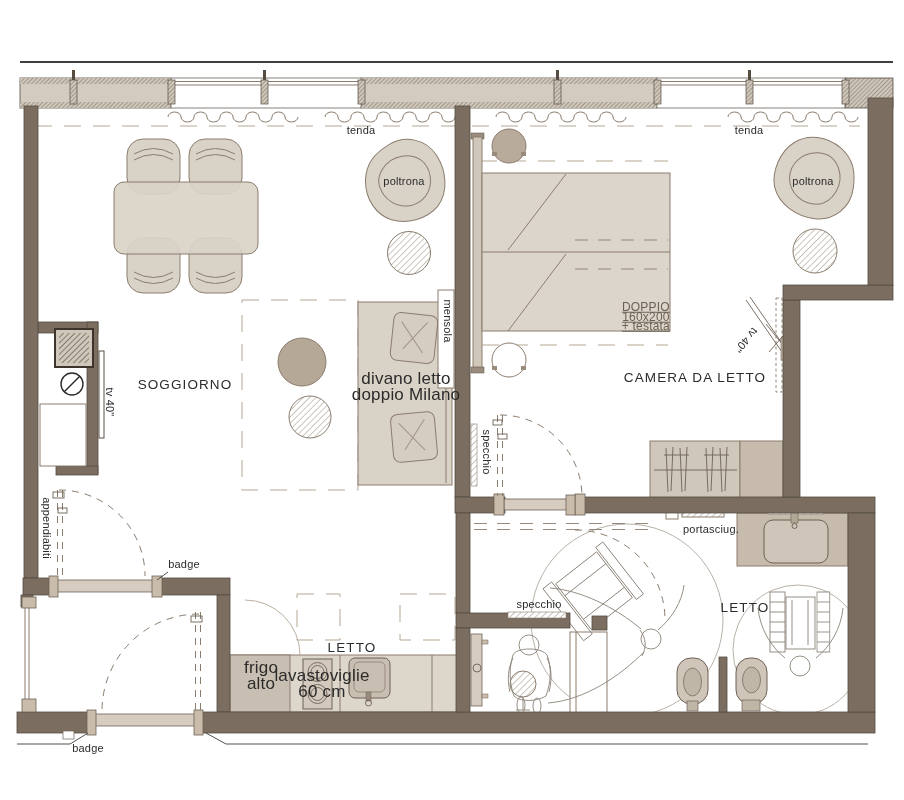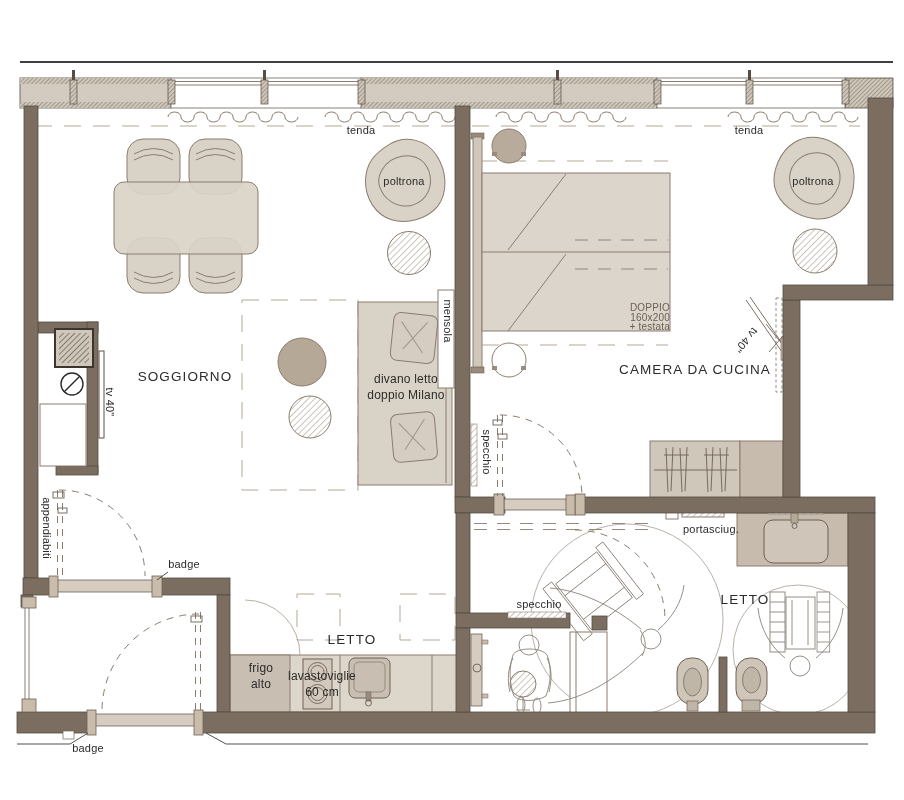--- a/index.html
+++ b/index.html
@@ -2,26 +2,26 @@
 <html><head>
 <meta charset="utf-8">
 <style>
   html,body{margin:0;padding:0;background:#fff;}
   #plan{position:relative;width:904px;height:776px;background:#fff;overflow:hidden;
         font-family:"Liberation Sans",sans-serif;}
   #plan svg{position:absolute;left:0;top:0;}
   .lbl{position:absolute;font:11px "Liberation Sans",sans-serif;color:#2b2b2b;
        white-space:pre-line;text-align:center;transform:translate(-50%,-50%);
        letter-spacing:.2px;line-height:15px;}
-  .room{font-size:13.5px;letter-spacing:1.1px;}
+  .room{font-size:13.5px;letter-spacing:1.1px;margin-top:8px;}
   .r90{transform:translate(-50%,-50%) rotate(90deg);}
   .r131{transform:translate(-50%,-50%) rotate(131deg);}
-  .small2{font-size:12px;line-height:16px;}
-  .bedspec{font-size:10px;line-height:9.5px;color:#6b6053;text-align:right;
-           transform:translate(-100%,-50%);white-space:pre-line;}
+  .small2{font-size:17px;line-height:16px;}
+  .bedspec{font-size:12px;line-height:9.5px;color:#6b6053;text-align:center;
+           transform:translate(-100%,-50%);white-space:pre-line;text-decoration:underline;}
   
   .w{fill:#7b6e61;stroke:#564c42;stroke-width:.8;}
   .f{fill:#d9d2c7;stroke:#8b7d6e;stroke-width:1;}
   .f2{fill:#cfc7ba;stroke:#8b7d6e;stroke-width:1;}
   .f3{fill:#c6bbac;stroke:#8b7d6e;stroke-width:1;}
   .ln{fill:none;stroke:#8b7d6e;stroke-width:1;}
   .ln2{fill:none;stroke:#6e6156;stroke-width:.9;}
   .dash{fill:none;stroke:#8b7d6e;stroke-width:1;stroke-dasharray:7 6;}
   .dashL{fill:none;stroke:#b3a795;stroke-width:1;stroke-dasharray:17 12;}
   .dashM{fill:none;stroke:#8b7d6e;stroke-width:.9;stroke-dasharray:13 10;}
@@ -399,21 +399,21 @@
     <polyline points="88,733 70,744 17,744" class="thin"></polyline>
     <polyline points="206,733 226,744 868,744" class="thin"></polyline>
   </g>
 </svg>
 
   <div class="lbl" style="left:361px;top:130px">tenda</div>
   <div class="lbl" style="left:749px;top:130px">tenda</div>
   <div class="lbl" style="left:404px;top:181px">poltrona</div>
   <div class="lbl" style="left:813px;top:181px">poltrona</div>
   <div class="lbl room" style="left:185px;top:376px">SOGGIORNO</div>
-  <div class="lbl room" style="left:695px;top:369px">CAMERA DA CUCINA</div>
+  <div class="lbl room" style="left:695px;top:369px">CAMERA DA LETTO</div>
   <div class="lbl r90" style="left:447px;top:321px">mensola</div>
   <div class="lbl small2" style="left:406px;top:387px">divano letto
 doppio Milano</div>
   <div class="lbl bedspec" style="left:670px;top:317px">DOPPIO
 160x200
 + testata</div>
   <div class="lbl r90" style="left:109px;top:402px">tv 40"</div>
   <div class="lbl r131" style="left:746px;top:340px">tv 40"</div>
   <div class="lbl r90" style="left:486px;top:452px">specchio</div>
   <div class="lbl" style="left:539px;top:604px">specchio</div>

